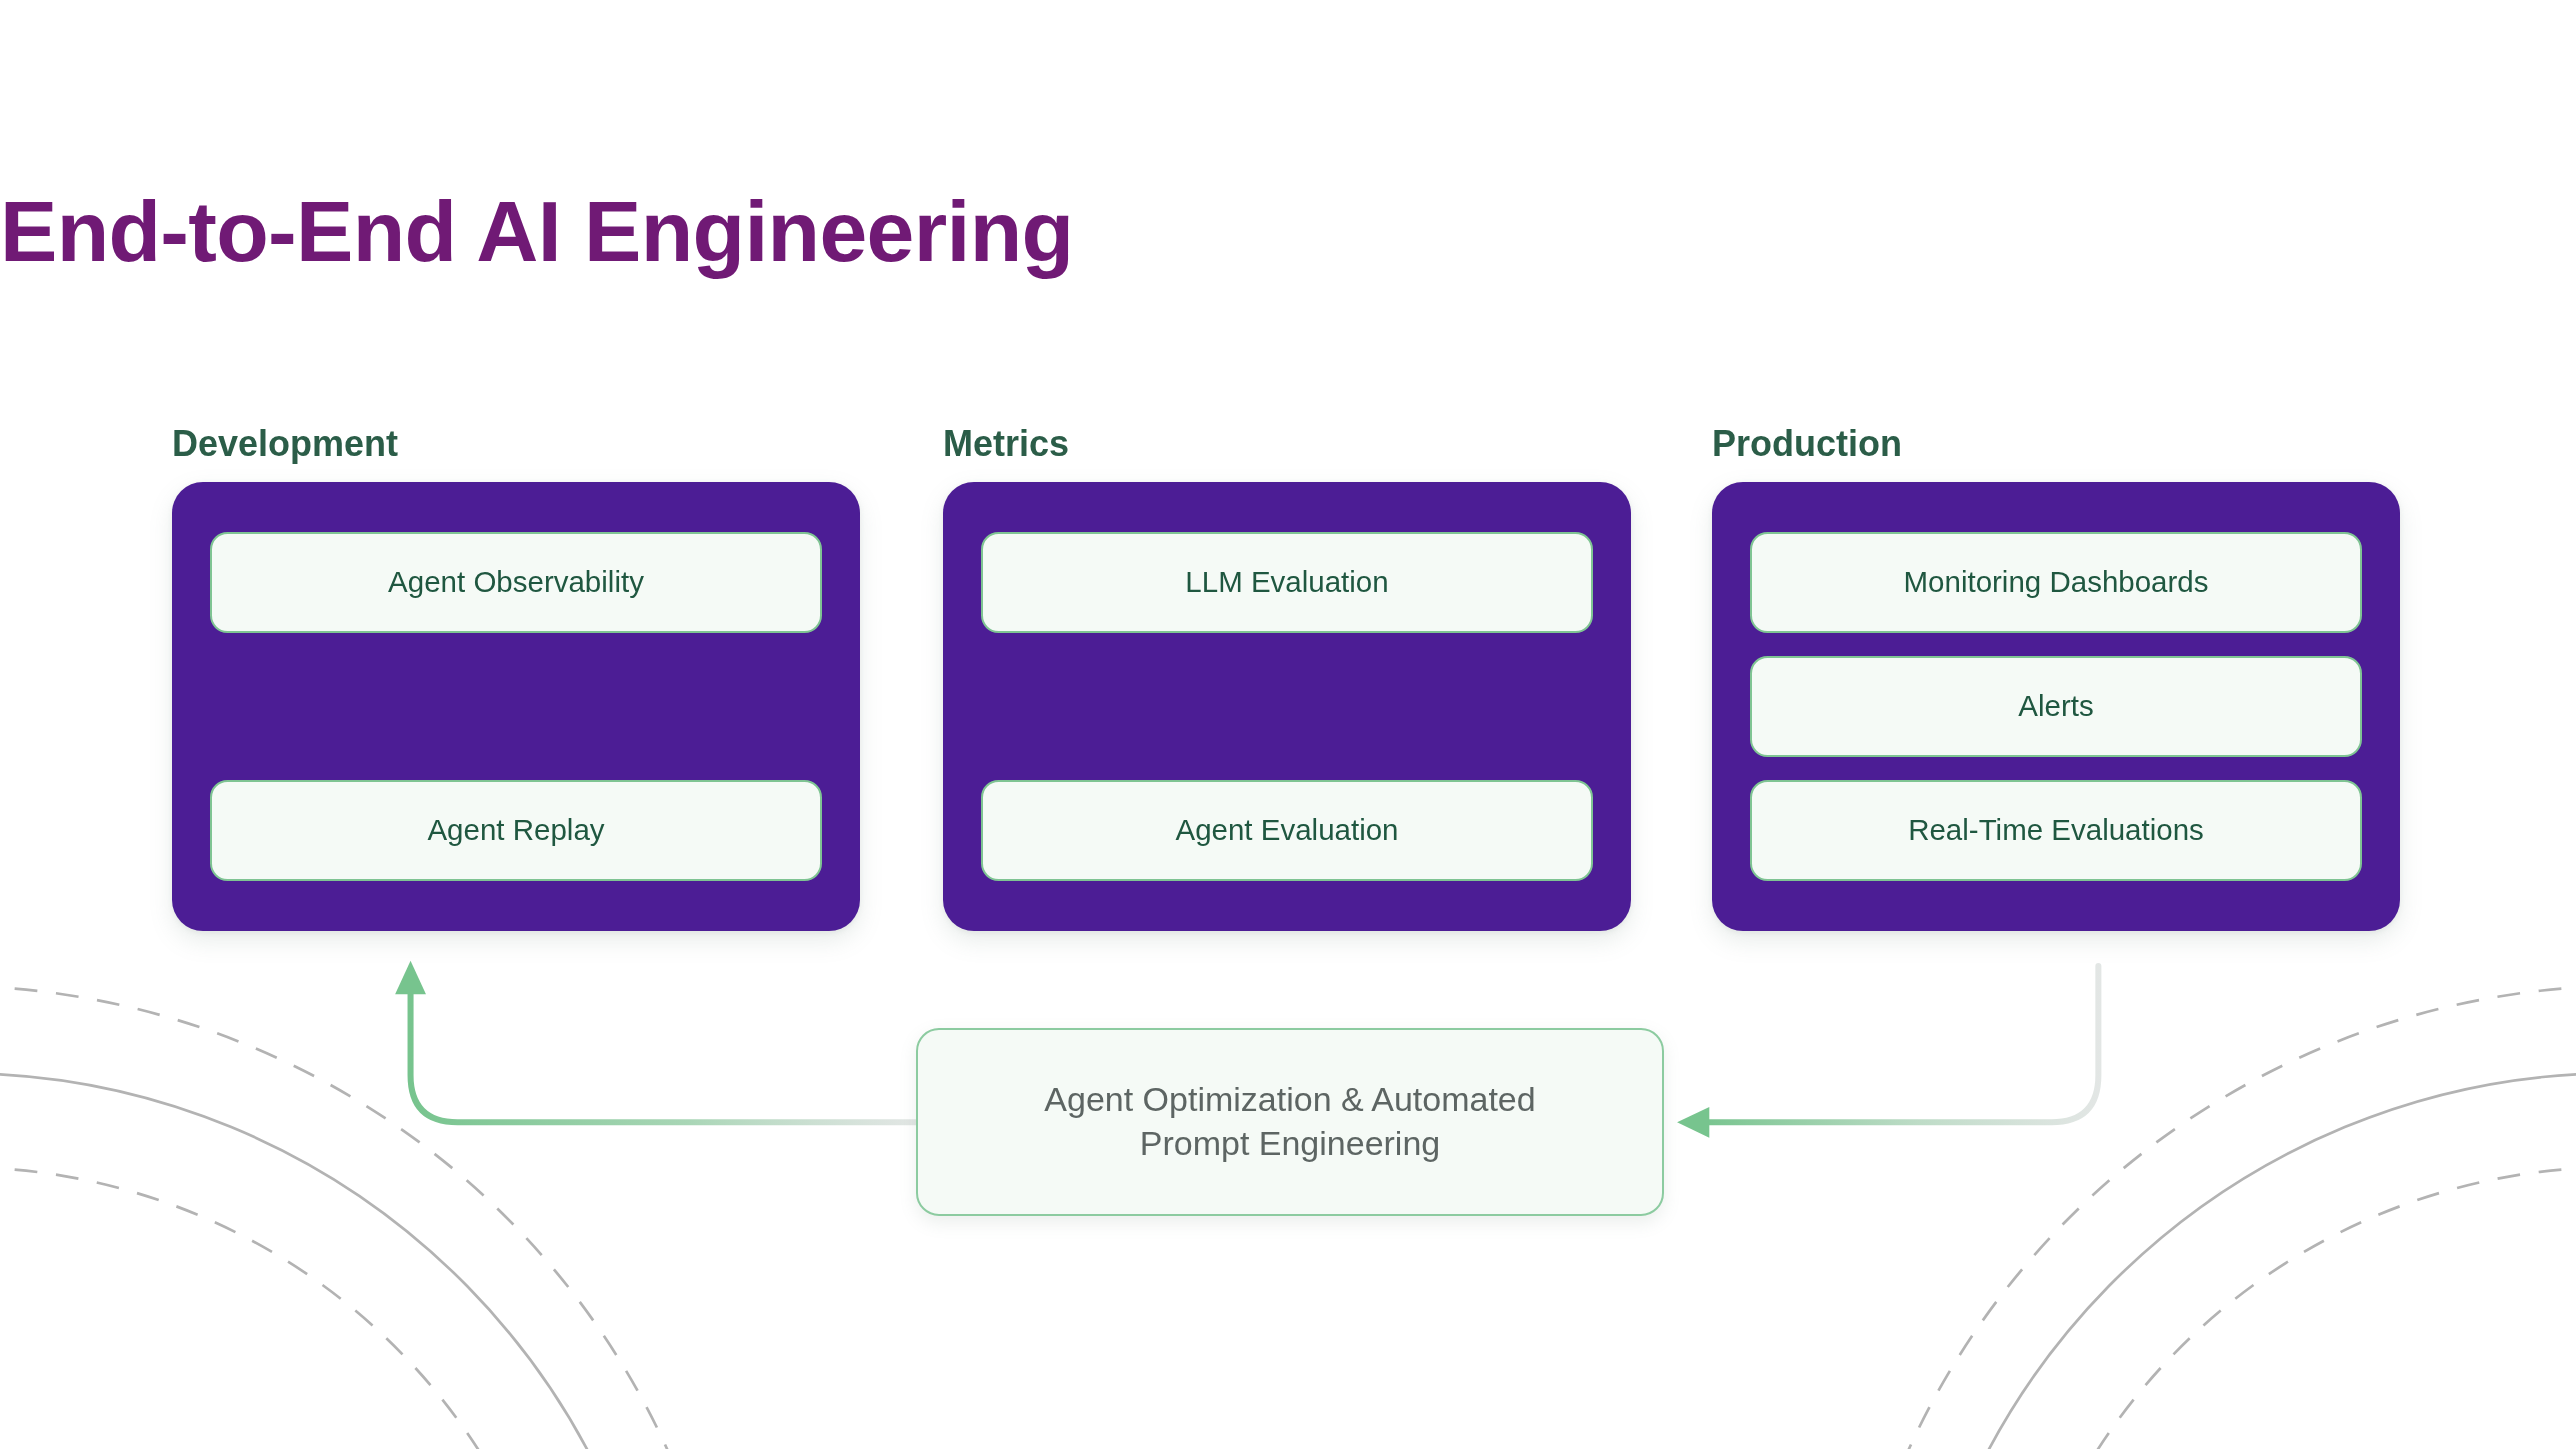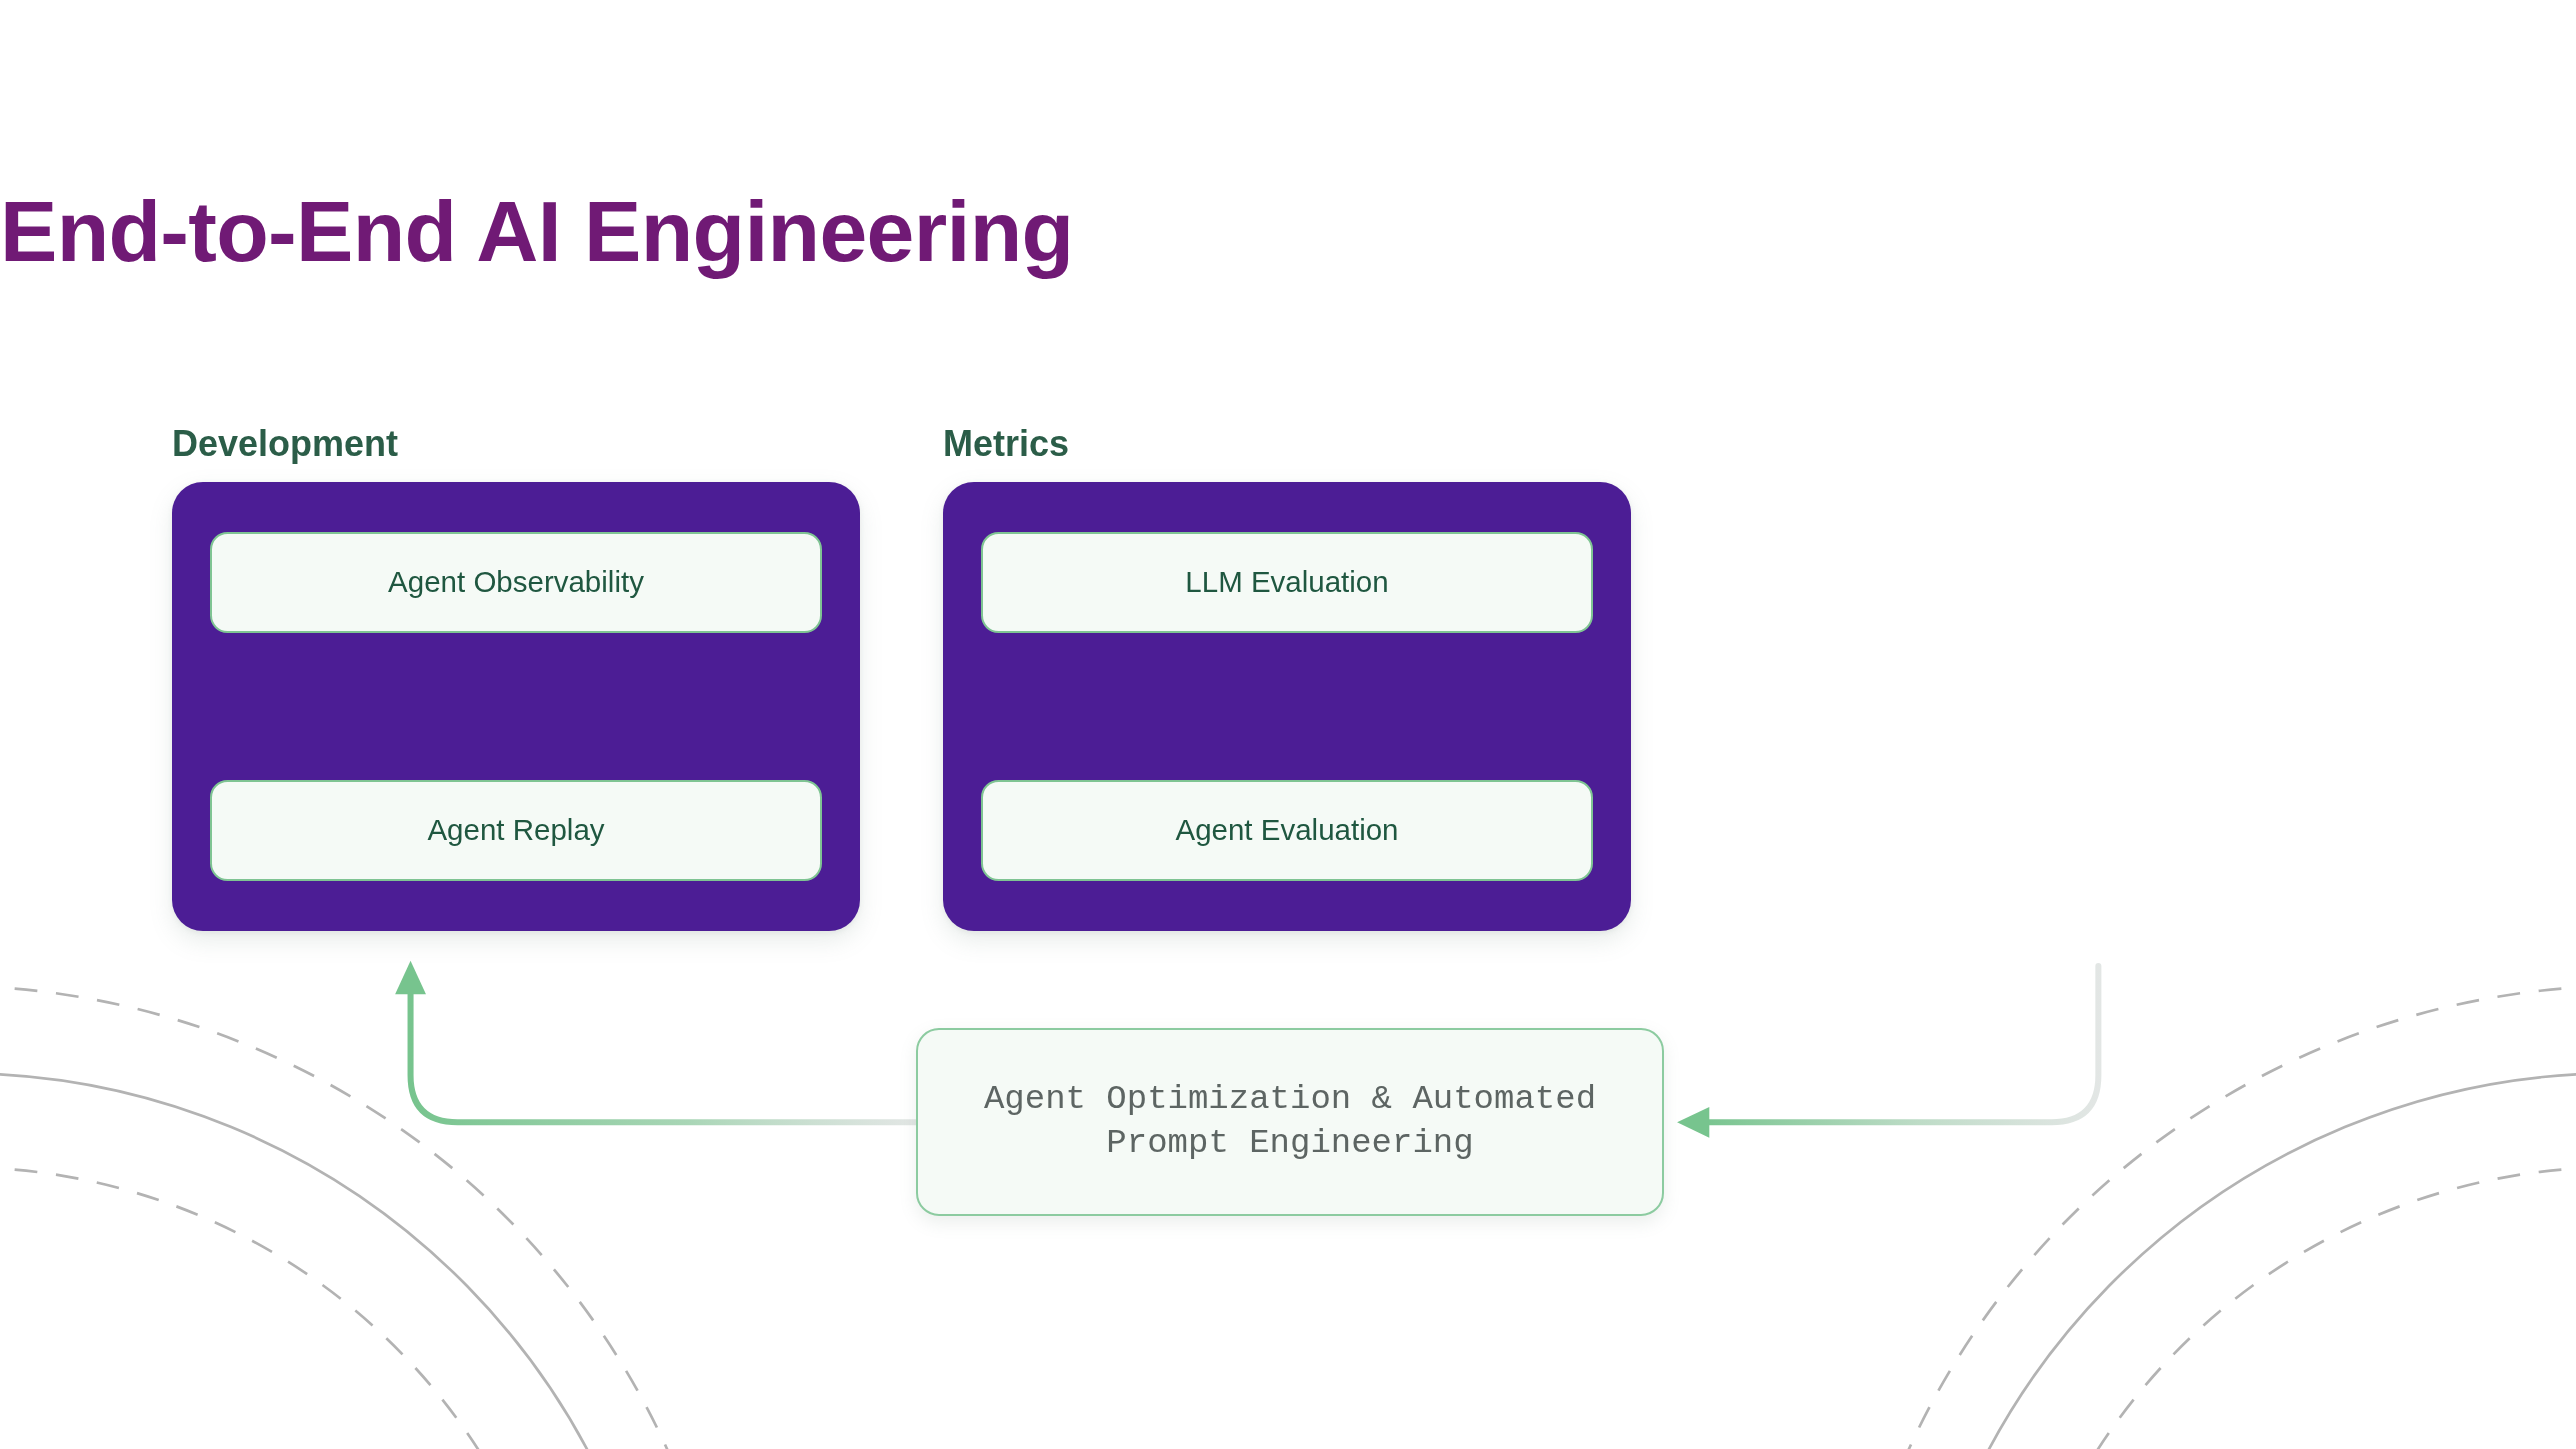--- a/index.html
+++ b/index.html
@@ -60,21 +60,20 @@
   
   #feedback-box {
     position:absolute; left:916px; top:1028px;
     width:748px; height:188px;
     background:#f5faf6;
     border:2px solid #8ccba0;
     border-radius:23px;
     box-shadow:0 6.7px 17.4px rgba(120,140,130,0.14);
     display:flex; align-items:center; justify-content:center;
     padding:0 47px;
-    font-family:Liberation Mono, monospace;
   }
   #feedback-label {
     font-size:34px; line-height:1.28; color:#5d6563;
     text-align:center; font-weight:500; white-space:pre-line;
   }
 </style>
 </head>
 <body>
 
 <div id="stage">
@@ -126,20 +125,28 @@
   </div>
 
   <div class="stage-col c1">
     <div class="stage-heading">Metrics</div>
     <div class="stage-panel">
       <div class="pill">LLM Evaluation</div>
       <div class="pill">Agent Evaluation</div>
     </div>
   </div>
 
+  <div class="stage-col c2">
+    <div class="stage-heading">Production</div>
+    <div class="stage-panel">
+      <div class="pill">Monitoring Dashboards</div>
+      <div class="pill">Alerts</div>
+      <div class="pill">Real-Time Evaluations</div>
+    </div>
+  </div>
 
   <div id="feedback-box">
     <div id="feedback-label">Agent Optimization &amp; Automated
 Prompt Engineering</div>
   </div>
 
 </div>
 
 
 </body></html>

